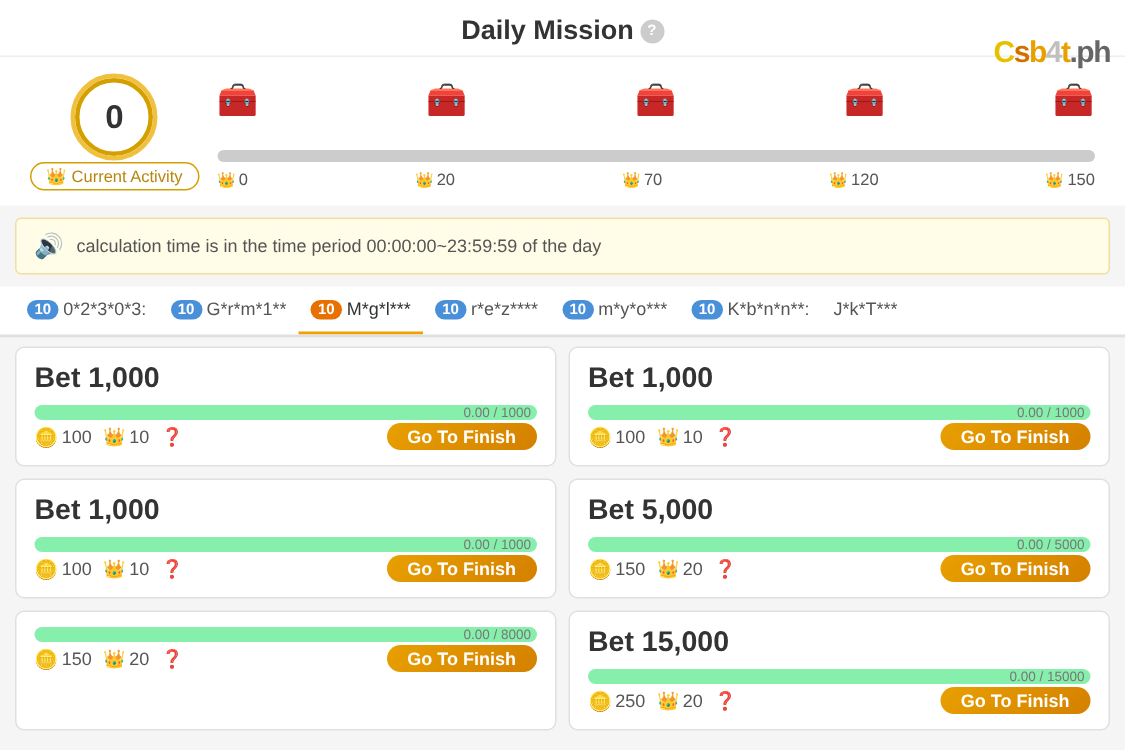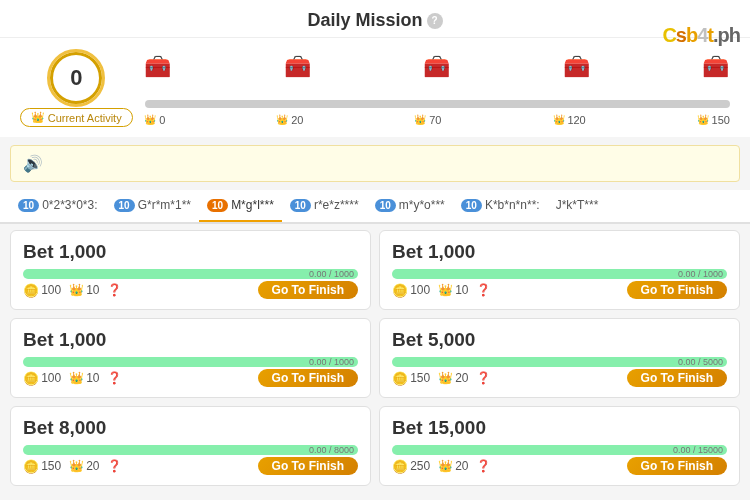--- a/index.html
+++ b/index.html
@@ -353,20 +353,21 @@
         <span class="milestone-label">
           <span style="color:#e8a000;font-size:10px;">👑</span>
           <span>150</span>
         </span>
       </div>
     </div>
   </div>
 
   <div class="notice">
     <span class="notice-icon">🔊</span>
+    <span>calculation time is in the time period 00:00:00~23:59:59 of the day</span>
   </div>
 
   <div class="tabs-container">
     <div class="tab-item">
       <span class="tab-badge">10</span>
       <span>0*2*3*0*3:</span>
     </div>
     <div class="tab-item">
       <span class="tab-badge">10</span>
       <span>G*r*m*1**</span>
@@ -476,21 +477,20 @@
             <span class="crown-icon">👑</span>
             <span>20</span>
           </div>
           <span class="question-icon">❓</span>
         </div>
         <button class="go-finish-btn">Go To Finish</button>
       </div>
     </div>
 
     <div class="mission-card">
-      <div class="mission-title">Bet 8,000</div>
       <div class="mission-progress-bar">
         <div class="mission-progress-fill"></div>
         <span class="mission-progress-text">0.00 / 8000</span>
       </div>
       <div class="mission-footer">
         <div class="mission-rewards">
           <div class="reward-item">
             <span class="coin-icon">🪙</span>
             <span>150</span>
           </div>

